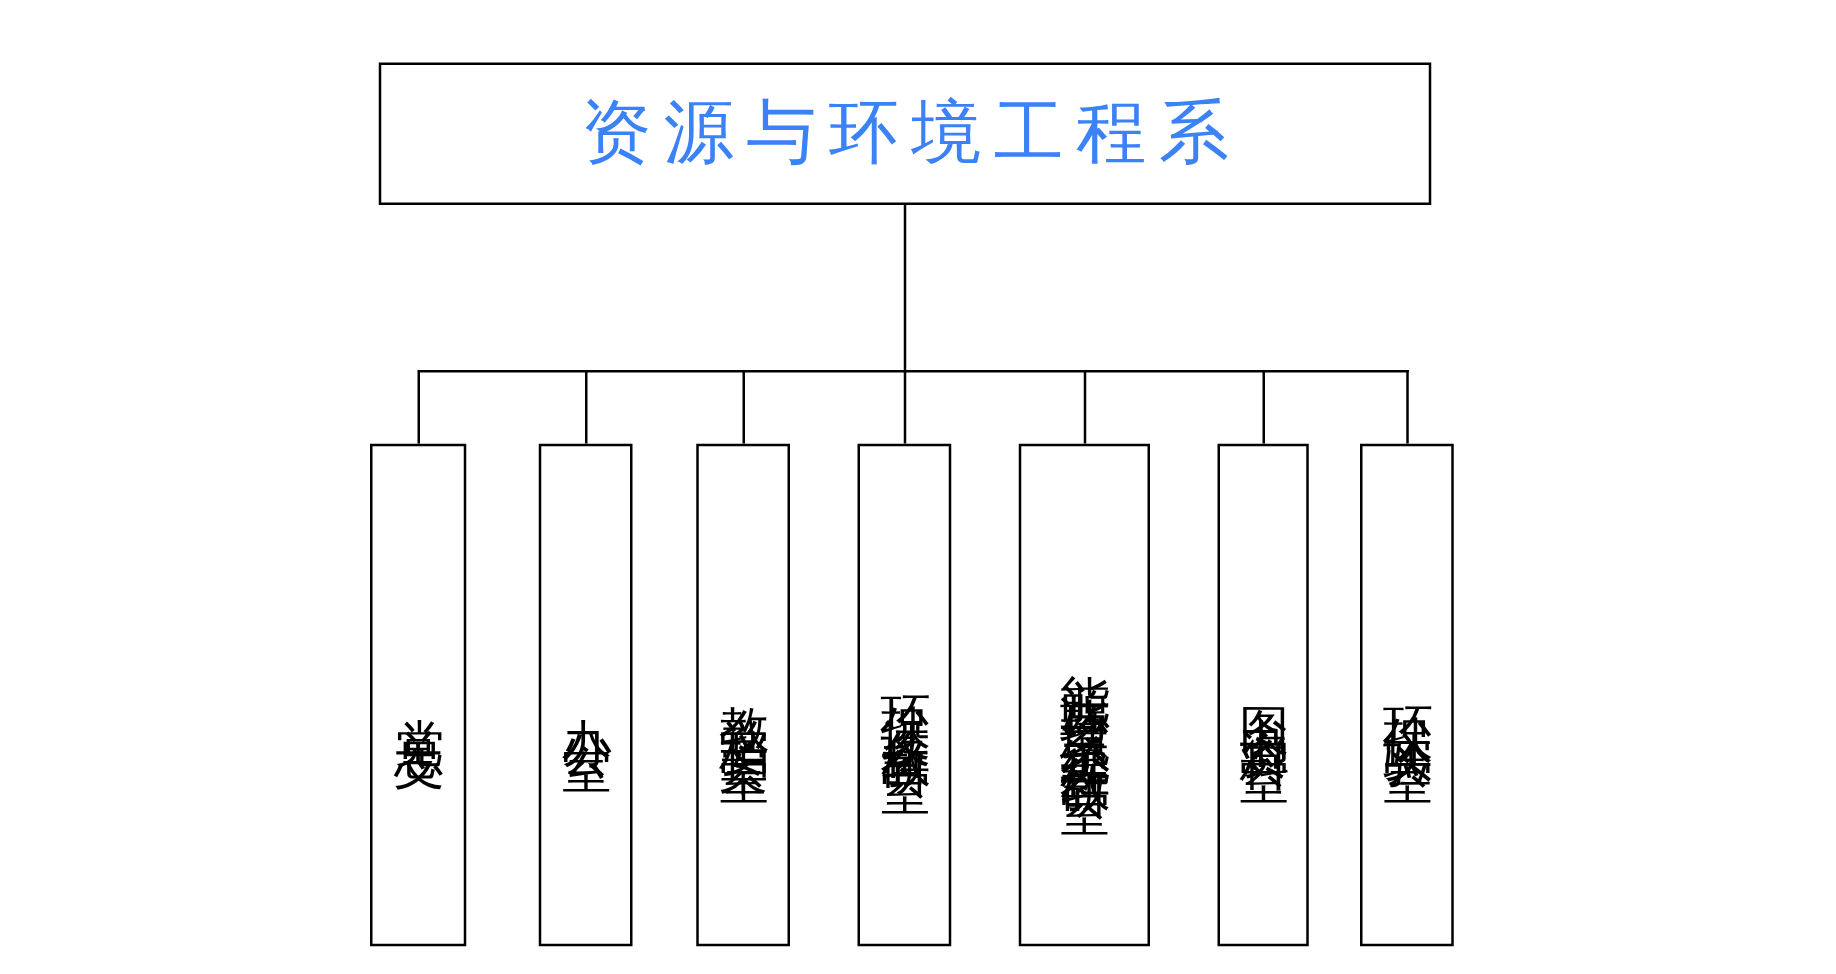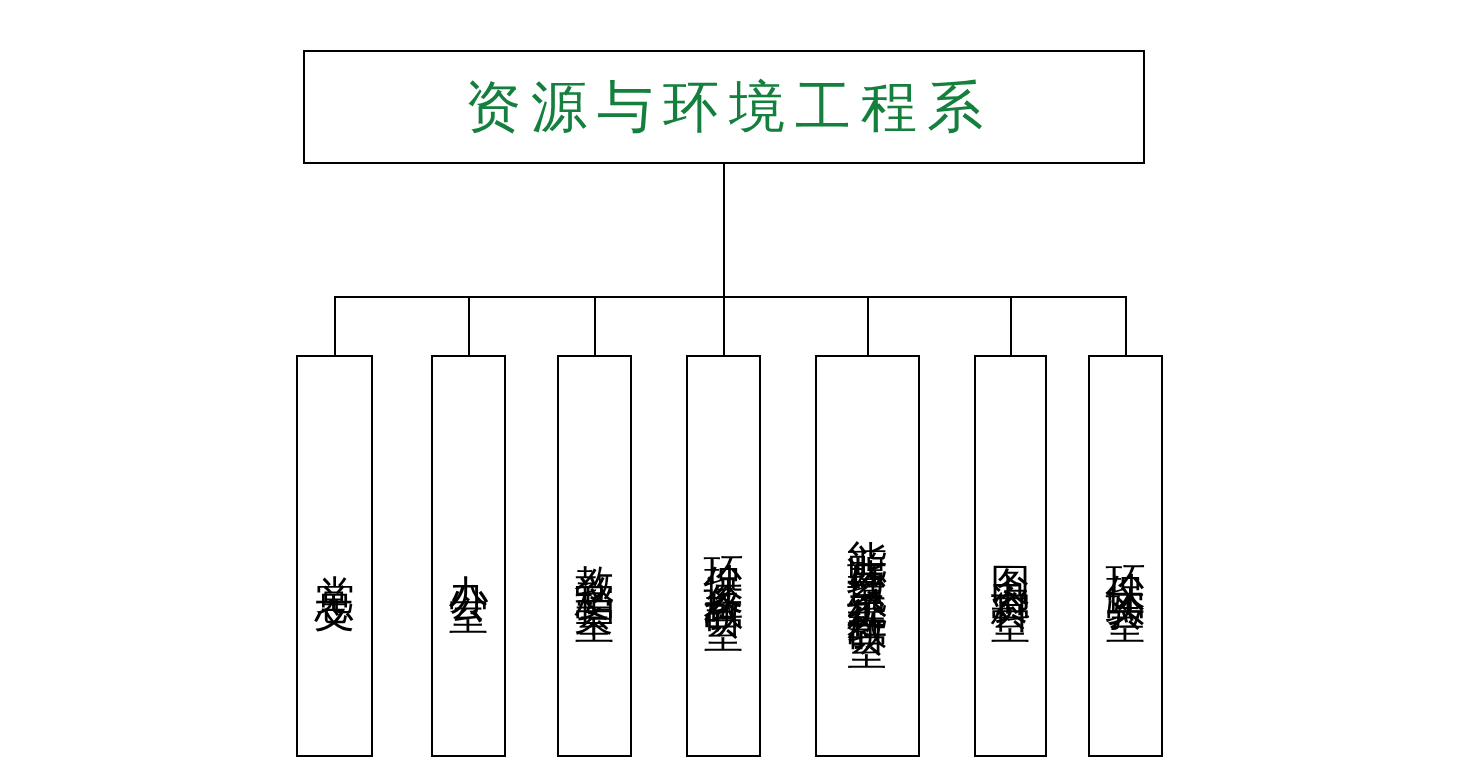--- a/index.html
+++ b/index.html
@@ -35,21 +35,21 @@
     justify-content: center;
   }
 
   .root-label {
     font-family: "DejaVu Serif", "Liberation Serif", serif;
     font-size: 56px;
     line-height: 1.05;
     letter-spacing: 10px;
     text-indent: 10px;
     white-space: nowrap;
-    color: #15803d;
+    color: #3b82f6;
   }
 
   
   .leaf-box {
     display: flex;
     align-items: center;
     justify-content: center;
   }
 
   .leaf-label {

